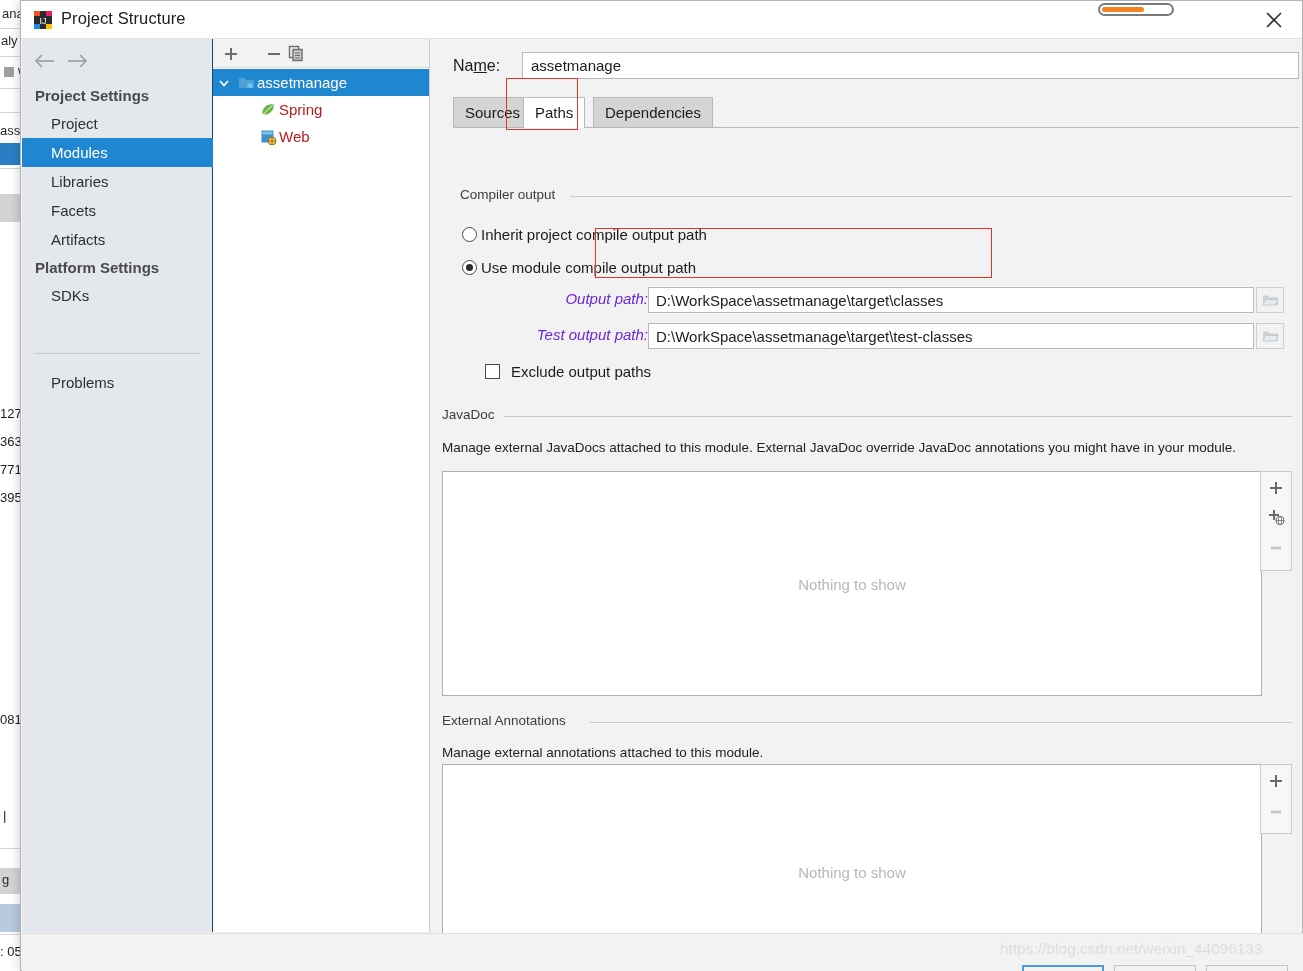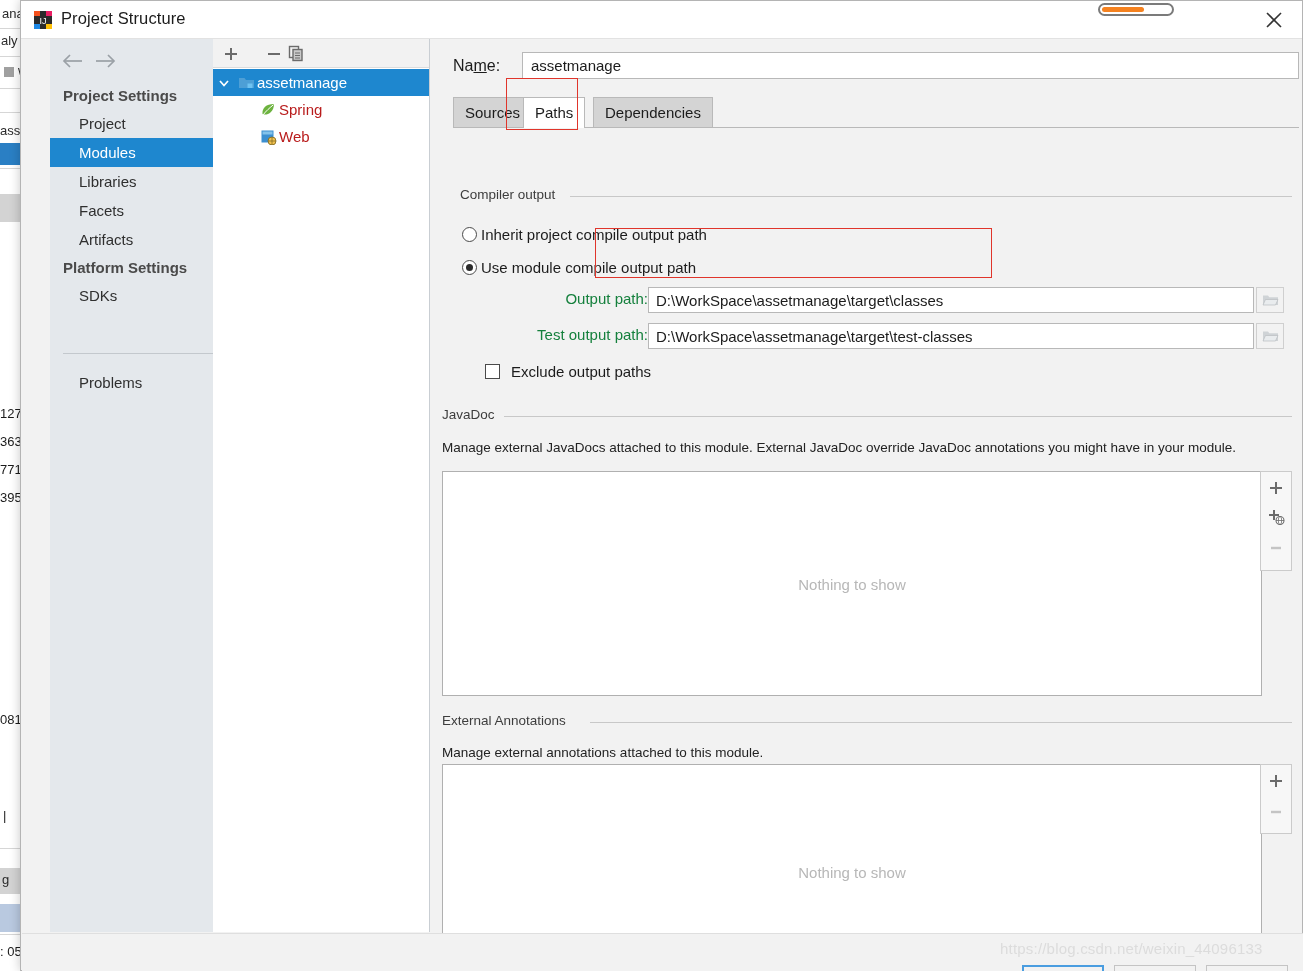--- a/index.html
+++ b/index.html
@@ -37,21 +37,21 @@
   .close-btn { position: absolute; right: 8px; top: 4px; width: 40px; height: 30px;
                display: flex; align-items: center; justify-content: center; cursor: default; }
   .close-btn svg { display: block; }
   .progress-pill { position: absolute; left: 1077px; top: 2px; width: 76px; height: 13px;
                    border: 2px solid #7b7b7b; border-radius: 7px; background: #ffffff; box-sizing: border-box; }
   .progress-pill > i { position: absolute; left: 2px; top: 2px; width: 42px; height: 5px;
                        background: #f58220; border-radius: 3px; display: block; }
 
   
   .sidebar { position: absolute; left: 1px; top: 38px; width: 191px; height: 893px;
-             background: #e4e8ec; border-right: 1px solid #0c4a6e; box-sizing: border-box; margin-left: 28px; }
+             background: #e4e8ec; border-right: 1px solid #0c4a6e; box-sizing: border-box; }
   .nav-arrows { position: absolute; left: 10px; top: 8px; width: 80px; height: 28px; }
   .nav-arrow { position: absolute; top: 2px; width: 26px; height: 24px; color: #9aa0a6; }
   .nav-arrow.back { left: 0; }
   .nav-arrow.fwd { left: 32px; }
   .side-header { position: absolute; left: 13px; font-size: 15px; font-weight: bold; color: #4a4a4a; }
   .side-item { position: absolute; left: 0; width: 191px; height: 29px; line-height: 29px;
                padding-left: 29px; box-sizing: border-box; font-size: 15px; color: #2f2f2f; cursor: default; }
   .side-item.selected { background: #1e87cf; color: #ffffff; }
   .side-sep { position: absolute; left: 13px; width: 165px; height: 1px; background: #c3c8cd; }
 
@@ -93,21 +93,21 @@
   .grp-rule { position: absolute; top: 9px; height: 1px; background: #c8c8c8; }
 
   .radio-row { position: absolute; left: 22px; display: flex; align-items: center; cursor: default; }
   .radio { width: 15px; height: 15px; border: 1.6px solid #4a4a4a; border-radius: 50%;
            box-sizing: border-box; background: #fff; position: relative; flex: none; }
   .radio.checked::after { content: ""; position: absolute; left: 3px; top: 3px; width: 7px; height: 7px;
                           border-radius: 50%; background: #2b2b2b; }
   .radio-row .rlabel { margin-left: 4px; font-size: 15px; color: #1c1c1c; }
 
   .path-row { position: absolute; left: 0; height: 26px; }
-  .path-label { position: absolute; right: 0; top: 3px; font-size: 15px; color: #15803d; white-space: nowrap; }
+  .path-label { position: absolute; right: 0; top: 3px; font-size: 15px; color: #6d28d9; white-space: nowrap; font-style: italic; }
   .path-field { position: absolute; height: 26px; background: #ffffff; border: 1px solid #b8b8b8;
                 box-sizing: border-box; font-size: 15px; color: #1c1c1c; padding: 0 7px;
                 line-height: 24px; font-family: "Liberation Sans", sans-serif; outline: none; }
   .browse-btn { position: absolute; width: 28px; height: 26px; background: #f2f2f2; border: 1px solid #cfcfcf;
                 box-sizing: border-box; display: flex; align-items: center; justify-content: center; cursor: default; }
 
   .check-row { position: absolute; display: flex; align-items: center; cursor: default; }
   .checkbox { width: 15px; height: 15px; border: 1.6px solid #4a4a4a; background: #fff; box-sizing: border-box; flex: none; }
   .check-row .clabel { margin-left: 11px; font-size: 15px; color: #1c1c1c; }
 

